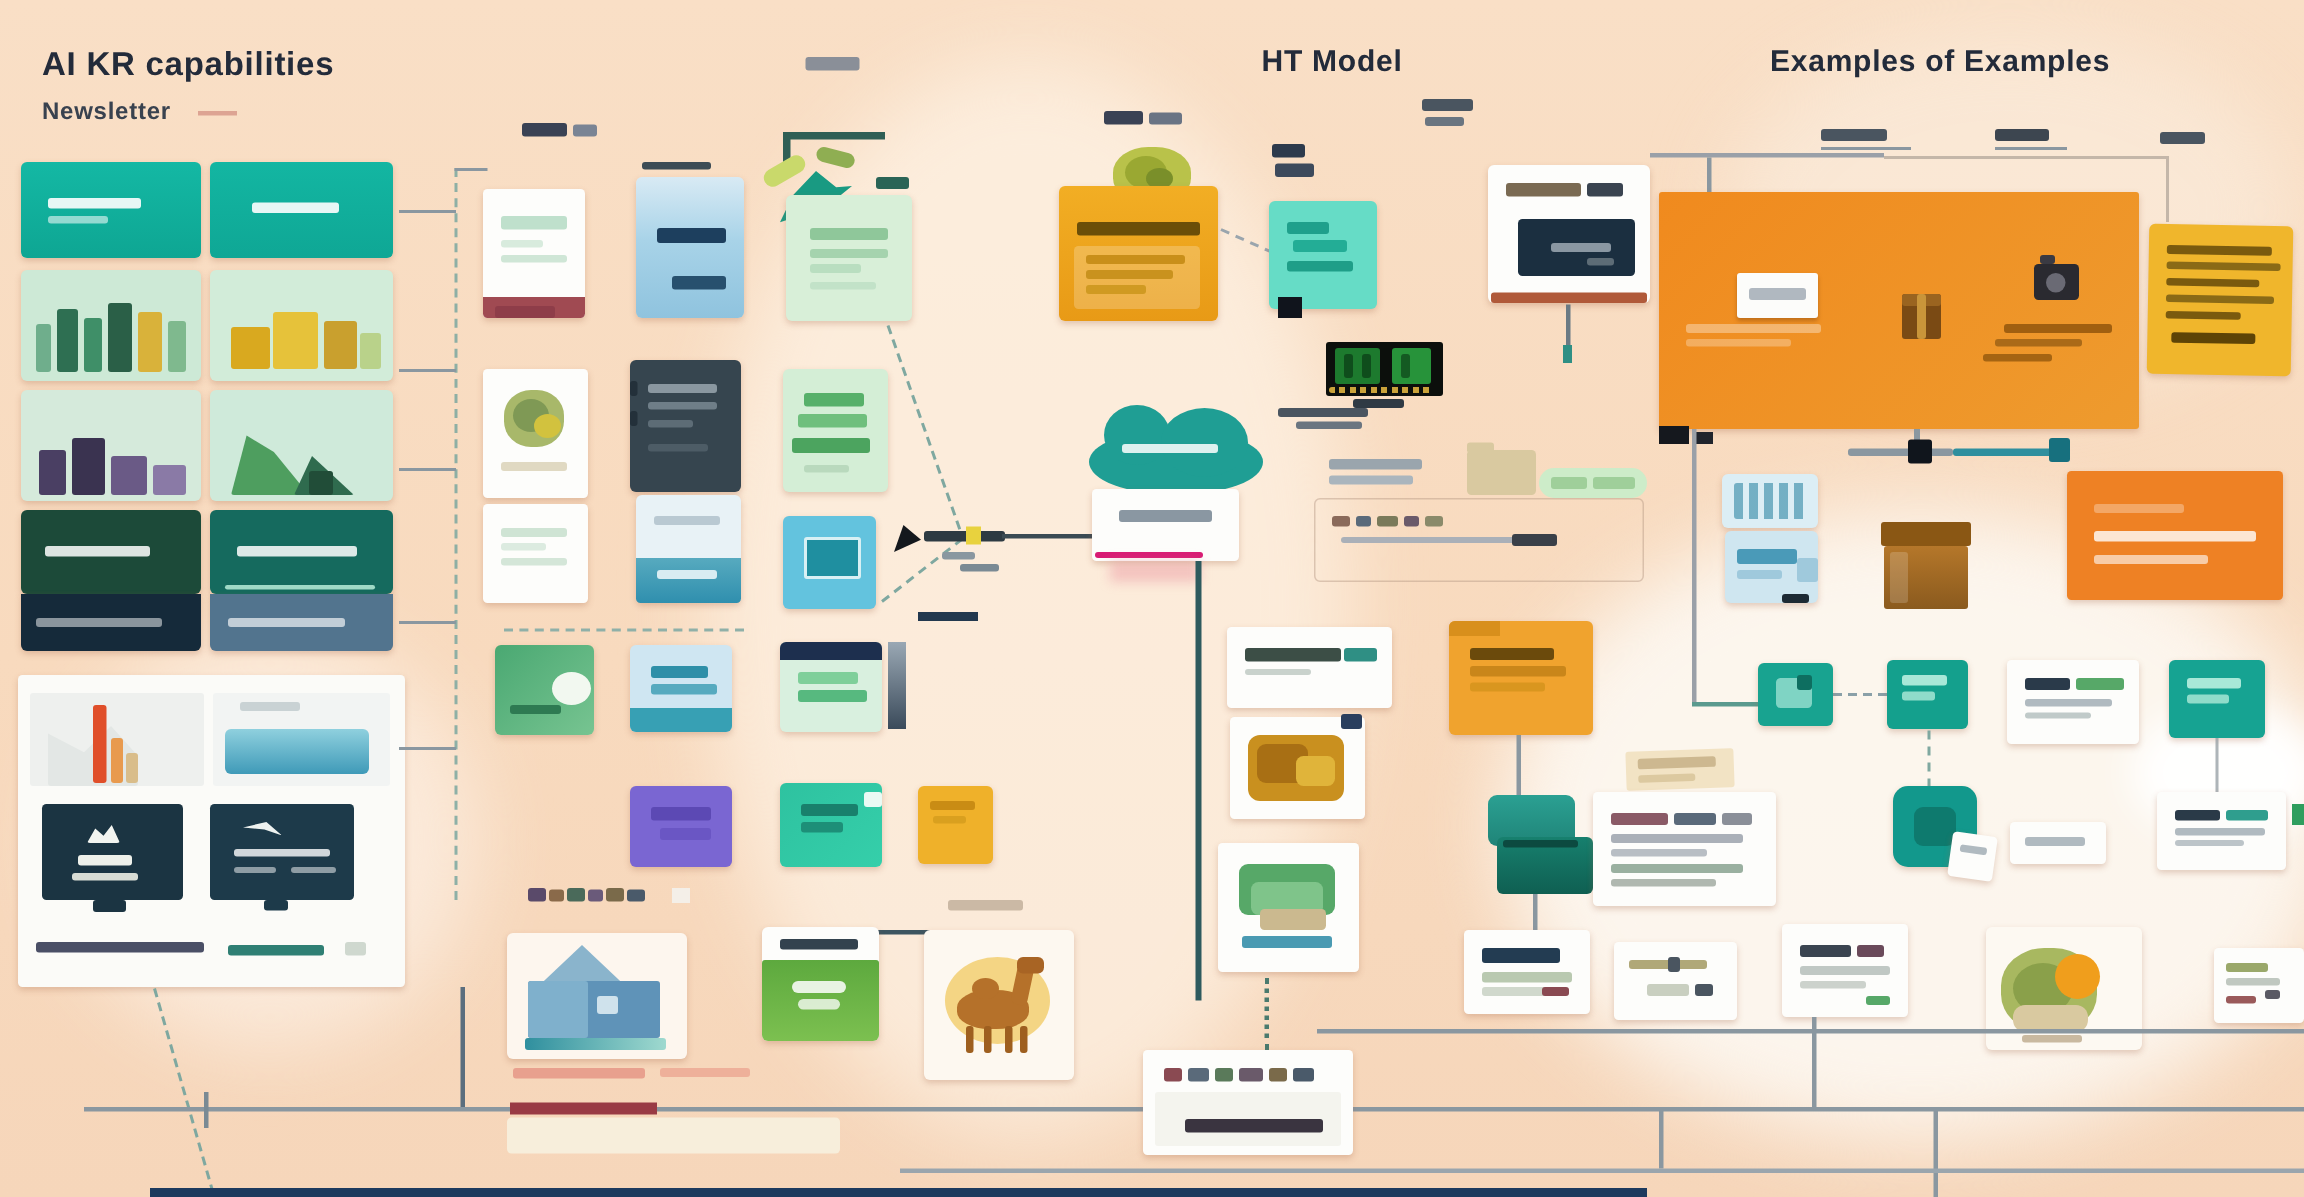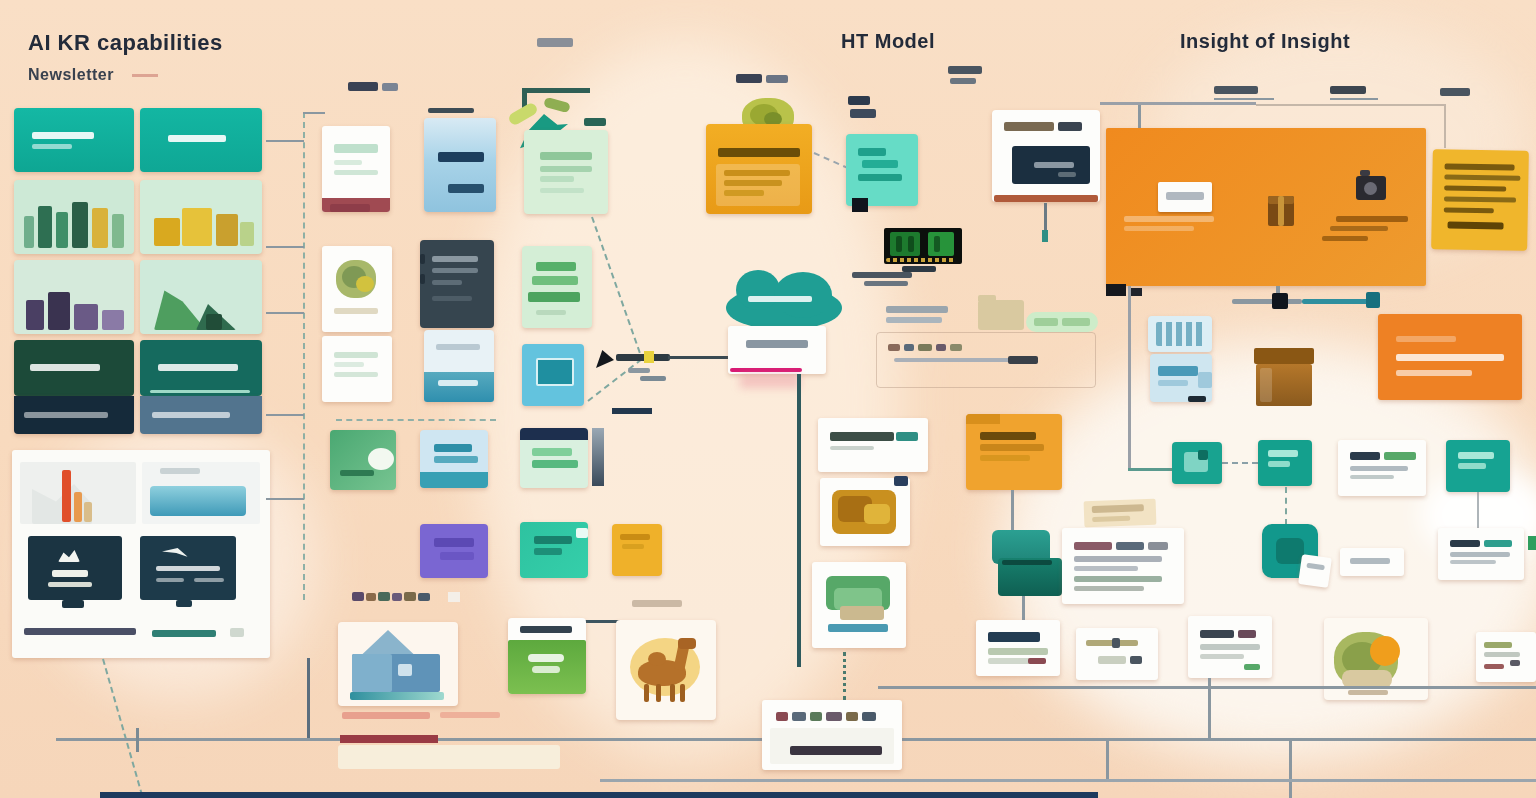--- a/index.html
+++ b/index.html
@@ -26,21 +26,21 @@
 <div class="glow" style="left:470px;top:40px;width:430px;height:720px;background:rgba(255,250,240,.55)"></div>
 <div class="glow" style="left:1000px;top:340px;width:560px;height:420px;background:rgba(253,250,246,.85)"></div>
 <div class="glow" style="left:1150px;top:20px;width:380px;height:240px;background:rgba(252,242,230,.5)"></div>
 <div class="glow" style="left:40px;top:420px;width:280px;height:280px;background:rgba(255,252,248,.5)"></div>
 <div class="glow" style="left:1420px;top:470px;width:130px;height:90px;background:rgba(255,255,255,.95);filter:blur(12px)"></div>
 
 <div class="ttl" style="left:28px;top:30px;font-size:22px">AI KR capabilities</div>
 <div class="ttl" style="left:28px;top:66px;font-size:16px;color:#39424f">Newsletter</div>
 <div class="n" style="left:132px;top:74px;width:26px;height:3px;background:#dda493"></div>
 <div class="ttl" style="left:841px;top:30px;font-size:20px">HT Model</div>
-<div class="ttl" style="left:1180px;top:30px;font-size:20px">Insight of Insight</div>
+<div class="ttl" style="left:1180px;top:30px;font-size:20px">Examples of Examples</div>
 <div class="n" style="left:537px;top:38px;width:36px;height:9px;background:#8a8f98;border-radius:2px"></div>
 
 <div class="n nd" style="left:14px;top:108px;width:120px;height:64px;background:linear-gradient(180deg,#14b8a4,#0ea693)">
   <i style="left:18px;top:24px;width:62px;height:7px;background:rgba(255,255,255,.9)"></i>
   <i style="left:18px;top:36px;width:40px;height:5px;background:rgba(255,255,255,.55)"></i>
 </div>
 <div class="n nd" style="left:140px;top:108px;width:122px;height:64px;background:linear-gradient(180deg,#13b6a2,#0fa795)">
   <i style="left:28px;top:27px;width:58px;height:7px;background:rgba(255,255,255,.9)"></i>
 </div>
 <div class="n nd" style="left:14px;top:180px;width:120px;height:74px;background:#cde9d6">

